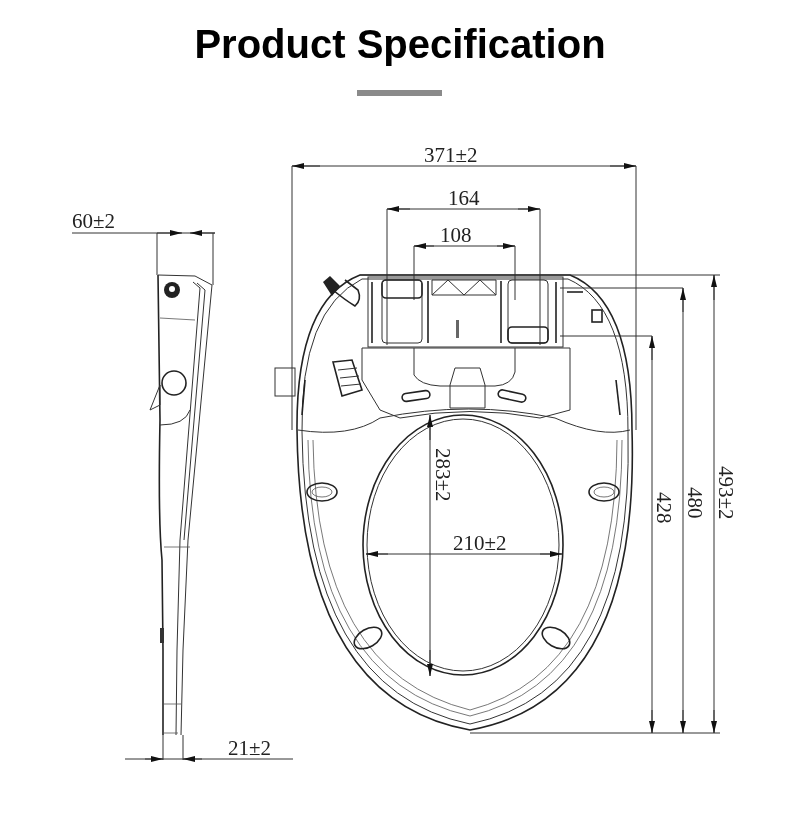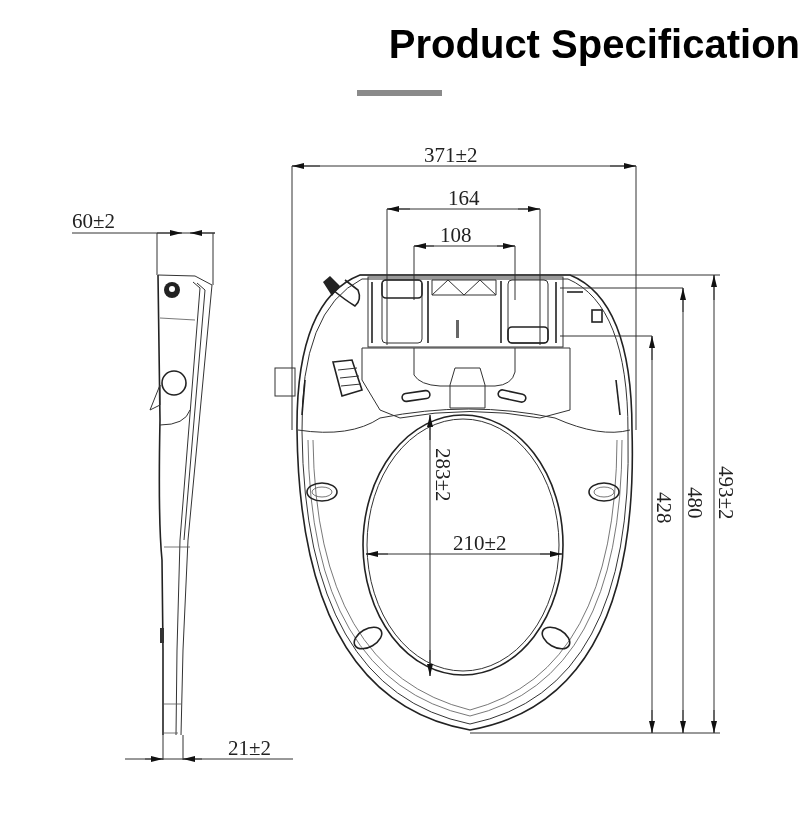--- a/index.html
+++ b/index.html
@@ -1,18 +1,18 @@
 <!DOCTYPE html>
 <html><head>
 <meta charset="utf-8">
 <style>
   html, body { margin: 0; padding: 0; background: #ffffff; }
   body { width: 800px; height: 817px; position: relative; overflow: hidden; font-family: "Liberation Sans", sans-serif; }
   .title {
-    position: absolute; left: 0; top: 22px; width: 800px; text-align: right;
+    position: absolute; left: 0; top: 22px; width: 800px; text-align: center;
     font-family: "Liberation Sans", sans-serif; font-weight: bold; font-size: 40px;
     color: #000; letter-spacing: 0px;
   }
   .underline { position: absolute; left: 357px; top: 90px; width: 85px; height: 6px; background: #8a8a8a; }
   svg.drawing { position: absolute; left: 0; top: 0; }
   .dim { font-family: "Liberation Serif", serif; font-size: 21px; fill: #222; }
   .ln { stroke: #333; fill: none; stroke-width: 1; }
   .thin { stroke: #555; fill: none; stroke-width: 0.8; }
   .thick { stroke: #222; fill: none; stroke-width: 1.6; }
 </style>

